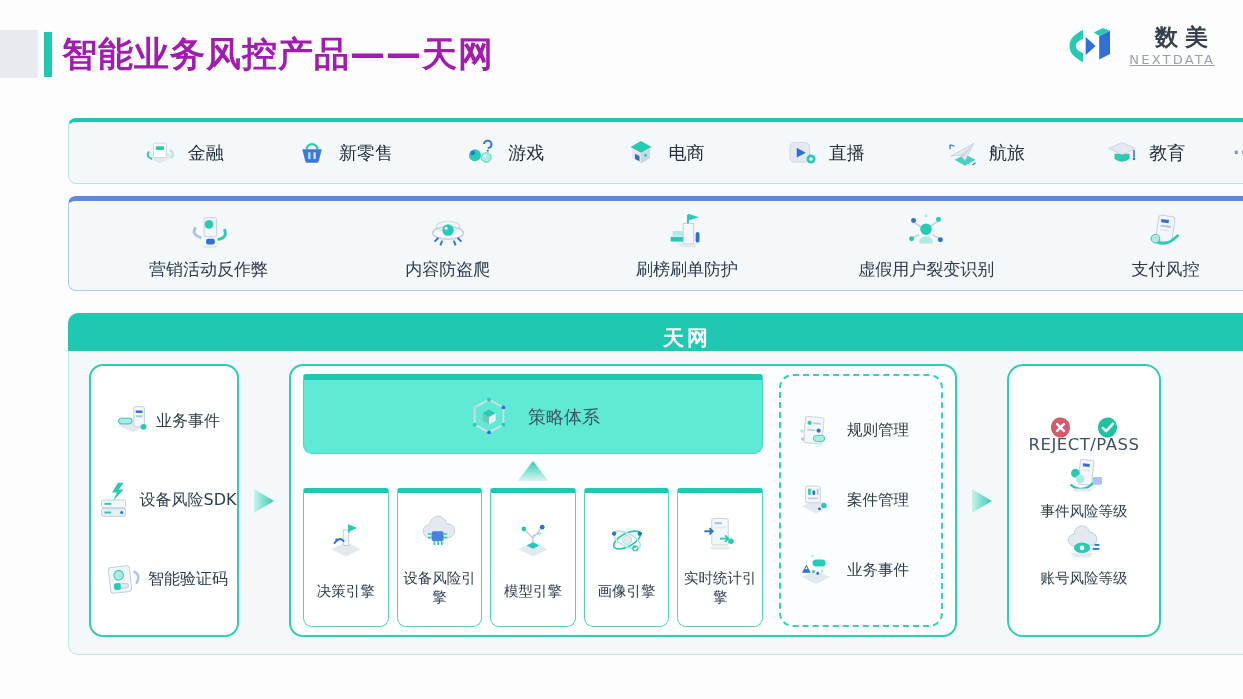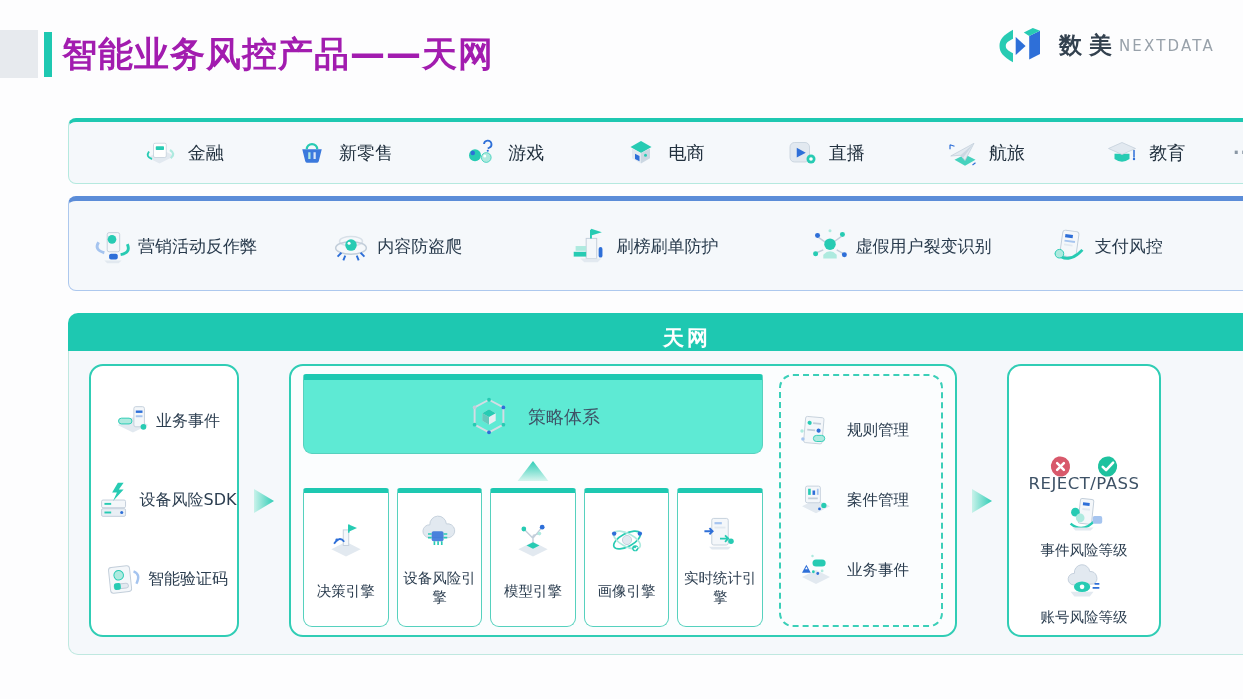--- a/index.html
+++ b/index.html
@@ -6,35 +6,35 @@
   html,body { background:#ffffff; }
   body { font-family:"DejaVu Sans","Liberation Sans",sans-serif; }
   .slide { position:relative; width:1243px; height:699px; background:#fdfdfe; overflow:hidden; }
 
   
   .corner-deco { position:absolute; left:0; top:30px; width:38px; height:48px; background:#e7eaee; }
   .accent-bar  { position:absolute; left:44px; top:32px; width:8px; height:45px; background:#1ec8b1; }
   .page-title  { position:absolute; left:62px; top:31px; font-size:35px; font-weight:800; color:#a21caf; letter-spacing:1px; }
   .logo { position:absolute; right:28px; top:24px; display:flex; align-items:center; gap:10px; }
   .logo-mark { width:54px; height:44px; display:inline-flex; }
-  .logo-text { display:flex; align-items:center; }
+  .logo-text { display:flex; flex-direction:column; align-items:flex-end; }
   .logo-cn { font-size:23px; font-weight:700; color:#33414f; letter-spacing:7px; line-height:1.1; }
-  .logo-en { font-size:15px; color:#98a1aa; letter-spacing:2.2px; margin-top:1px; }
+  .logo-en { font-size:13px; color:#98a1aa; letter-spacing:2.2px; margin-top:1px;text-decoration:underline; }
 
   
   .panel { position:absolute; left:68px; width:1238px; background:#f5f8fb; }
   .industries { top:118px; height:66px; border:1px solid #b5e9df; border-top:4px solid #1ec8b1;
                 border-radius:8px; display:flex; align-items:center; padding:0 34px; }
   .ind-item { flex:1; display:flex; align-items:center; justify-content:center; gap:9px; }
   .ind-label { font-size:18px; color:#22313f; }
   .ind-more { width:46px; text-align:center; font-size:17px; font-weight:700; color:#8a97a4; letter-spacing:1px; }
 
   .scenarios { top:196px; height:95px; border:1px solid #adc8ee; border-top:5px solid #5b8cd8;
                border-radius:8px; display:flex; align-items:stretch; padding:8px 20px 6px; }
-  .sc-item { flex:1; display:flex; align-items:center; justify-content:flex-start; gap:3px; }
+  .sc-item { flex:1; display:flex; flex-direction:column; align-items:center; justify-content:flex-start; gap:3px; }
   .sc-label { font-size:17px; color:#283a4c; }
 
   
   .skynet { top:313px; height:342px; background:transparent; }
   .sky-header { height:38px; background:#1ec8b1; border-radius:10px 10px 0 0;
                 display:flex; align-items:center; justify-content:center; }
   .sky-title { color:#ffffff; font-size:21px; font-weight:700; letter-spacing:3px;margin-top:12px; }
   .sky-body { height:304px; background:#f5f8fb; border:1px solid #bfe8e0; border-top:none;
               border-radius:0 0 10px 10px; display:flex; align-items:stretch; padding:13px 16px 17px 20px; }
 
@@ -58,21 +58,21 @@
                  border-radius:3px 3px 9px 9px; display:flex; flex-direction:column; align-items:center;
                  justify-content:space-evenly; padding:6px 3px; }
   .engine-label { font-size:14.5px; color:#2b3d4f; text-align:center; line-height:1.3; }
 
   .mgmt-box { width:164px; border:2px dashed #3acfb8; border-radius:14px; background:transparent;
               display:flex; flex-direction:column; justify-content:space-evenly; padding:6px 0 6px 14px; }
   .mgmt-item { display:flex; align-items:center; gap:10px; }
   .mgmt-label { font-size:15.5px; color:#2b3d4f; }
 
   .output-box { width:154px; display:flex; flex-direction:column; align-items:center;
-                justify-content:flex-end; padding:8px 4px; }
+                justify-content:center; padding:8px 4px;border-radius:16px; }
   .badges { display:flex; gap:20px; }
   .badge { width:27px; height:27px; display:inline-flex; }
   .result-label { font-size:16.5px; color:#3e5266; letter-spacing:0.5px; margin-top:-6px; }
   .out-group { display:flex; flex-direction:column; align-items:center; gap:2px; }
   .out-label { font-size:14.5px; color:#2b3d4f; }
 
   
   .icon { display:inline-flex; }
   .icon svg { width:100%; height:100%; }
   .i34 { width:36px; height:36px; }

